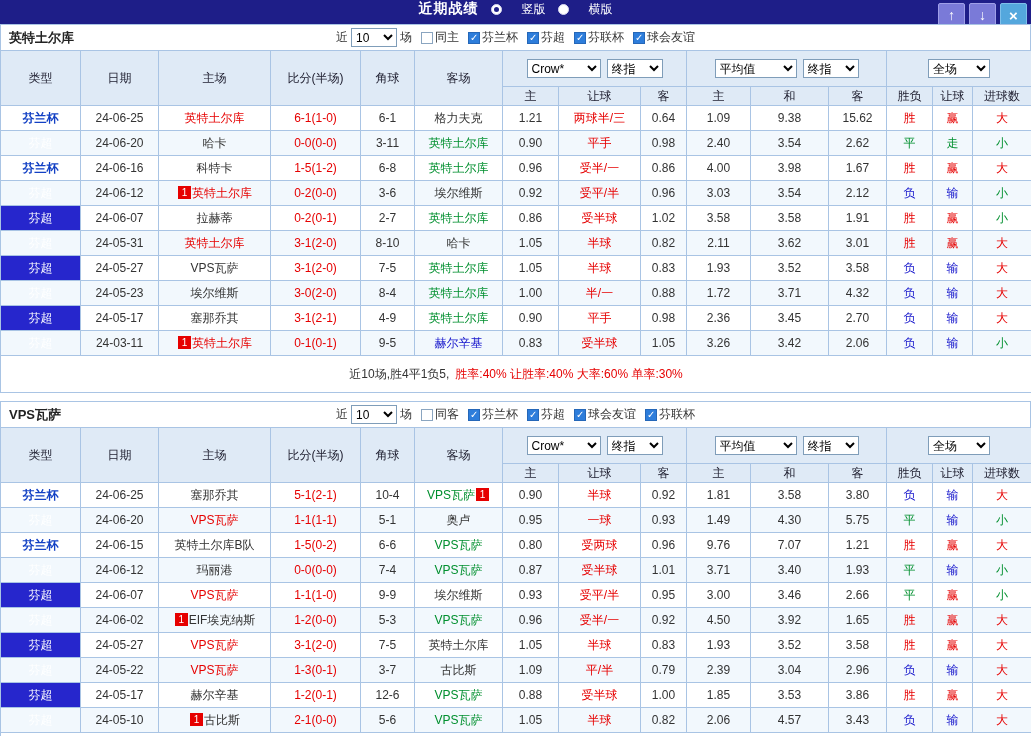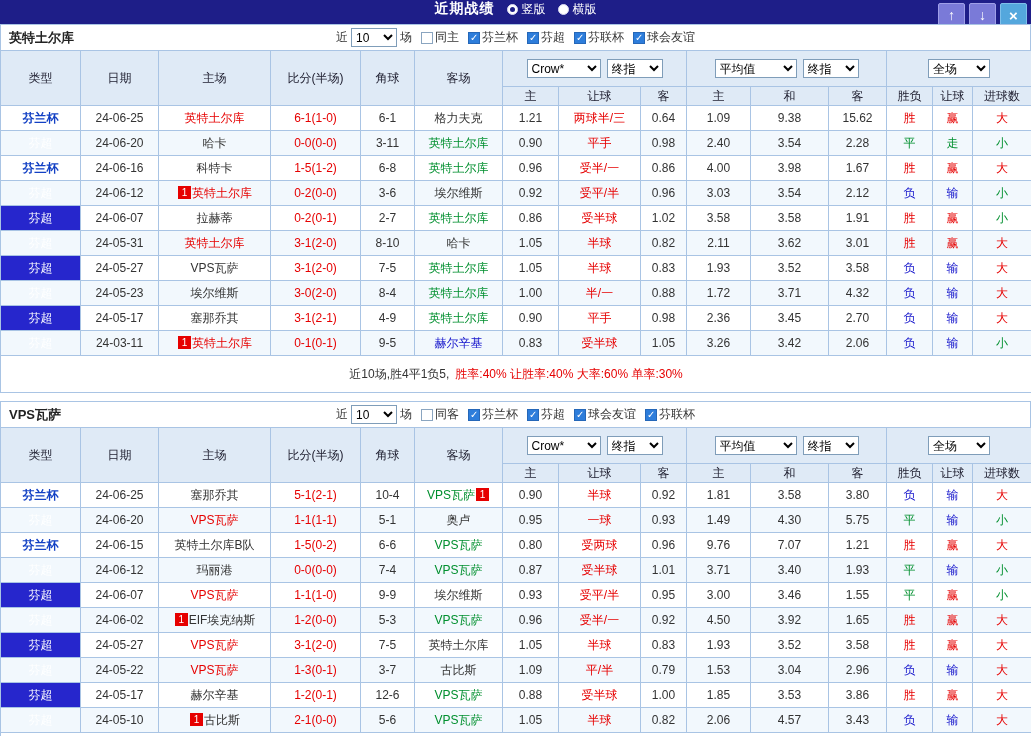--- a/index.html
+++ b/index.html
@@ -5,21 +5,21 @@
 :root{
   --topbar-bg:#1e1e88; --border:#a9c4e4; --header-bg:#dfeaf6;
   --league-bg:#2626cc; --accent-red:#e60000; --accent-green:#008f2e;
   --accent-blue:#1515cc; --alt-bg:#f2f8fd;
 }
 *{box-sizing:border-box;margin:0;padding:0}
 body{width:1031px;font-family:"Liberation Sans","DejaVu Sans",sans-serif;background:#fff;color:#333}
 .topbar{height:24px;background:var(--topbar-bg);display:flex;align-items:flex-start;position:relative;color:#fff}
 .topbar-center{flex:1;display:flex;justify-content:center;align-items:center;gap:12px}
 .title{font-weight:bold;font-size:14px;letter-spacing:1px}
-.radio{display:inline-flex;align-items:center;gap:4px;font-size:12px;cursor:pointer}
+.radio{display:inline-flex;align-items:center;gap:20px;font-size:12px;cursor:pointer}
 .rdot{width:11px;height:11px;border:1px solid #d8d8f0;border-radius:50%;background:#fff;display:inline-block;position:relative}
 .rdot.sel::after{content:"";position:absolute;left:2px;top:2px;width:5px;height:5px;border-radius:50%;background:#1e1e88}
 .topbar-buttons{position:absolute;right:4px;top:3px;display:flex;gap:4px}
 .navbtn{width:27px;height:24px;background:#7a7ad8;border:1px solid #9f9fe8;color:#fff;font-weight:bold;font-size:14px;cursor:pointer;border-radius:2px;line-height:1}
 .navbtn.close{background:#54a7dd;border-color:#7fc0ea;font-size:15px}
 .section{margin-bottom:8px}
 .filter-row{height:26px;position:relative;display:flex;align-items:center;border:1px solid var(--border);border-bottom:none;background:#fff;font-size:12px}
 .team-name{position:absolute;left:8px;font-weight:bold;font-size:13px;color:#222}
 .filter-controls{margin:0 auto;display:flex;align-items:center;gap:3px}
 select{font-size:12px;height:19px;border:1px solid #7f9db9;background:#fff}
@@ -170,21 +170,21 @@
             <td>24-06-20</td>
             <td class="teamcell"><span class="team c-black">哈卡</span></td>
             <td class="score">0-0(0-0)</td>
             <td>3-11</td>
             <td class="teamcell"><span class="team c-green">英特土尔库</span></td>
             <td>0.90</td>
             <td class="hcap">平手</td>
             <td>0.98</td>
             <td>2.40</td>
             <td>3.54</td>
-            <td>2.28</td>
+            <td>2.62</td>
             <td class="res c-green">平</td>
             <td class="res c-green">走</td>
             <td class="res c-green">小</td>
           </tr>
           <tr>
             <td class="type cup">芬兰杯</td>
             <td>24-06-16</td>
             <td class="teamcell"><span class="team c-black">科特卡</span></td>
             <td class="score">1-5(1-2)</td>
             <td>6-8</td>
@@ -469,21 +469,21 @@
             <td>24-06-07</td>
             <td class="teamcell"><span class="team c-red">VPS瓦萨</span></td>
             <td class="score">1-1(1-0)</td>
             <td>9-9</td>
             <td class="teamcell"><span class="team c-black">埃尔维斯</span></td>
             <td>0.93</td>
             <td class="hcap">受平/半</td>
             <td>0.95</td>
             <td>3.00</td>
             <td>3.46</td>
-            <td>1.55</td>
+            <td>2.66</td>
             <td class="res c-green">平</td>
             <td class="res c-red">赢</td>
             <td class="res c-green">小</td>
           </tr>
           <tr class="alt">
             <td class="type league">芬超</td>
             <td>24-06-02</td>
             <td class="teamcell"><span class="badge">1</span><span class="team c-black">EIF埃克纳斯</span></td>
             <td class="score">1-2(0-0)</td>
             <td>5-3</td>
@@ -518,21 +518,21 @@
           <tr class="alt">
             <td class="type league">芬超</td>
             <td>24-05-22</td>
             <td class="teamcell"><span class="team c-red">VPS瓦萨</span></td>
             <td class="score">1-3(0-1)</td>
             <td>3-7</td>
             <td class="teamcell"><span class="team c-black">古比斯</span></td>
             <td>1.09</td>
             <td class="hcap">平/半</td>
             <td>0.79</td>
-            <td>1.53</td>
+            <td>2.39</td>
             <td>3.04</td>
             <td>2.96</td>
             <td class="res c-blue">负</td>
             <td class="res c-blue">输</td>
             <td class="res c-red">大</td>
           </tr>
           <tr>
             <td class="type league">芬超</td>
             <td>24-05-17</td>
             <td class="teamcell"><span class="team c-black">赫尔辛基</span></td>

